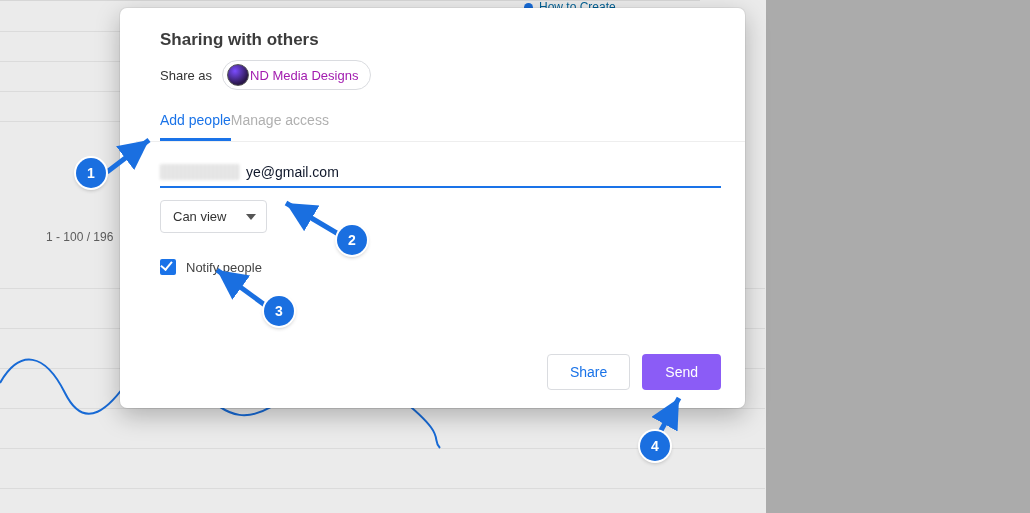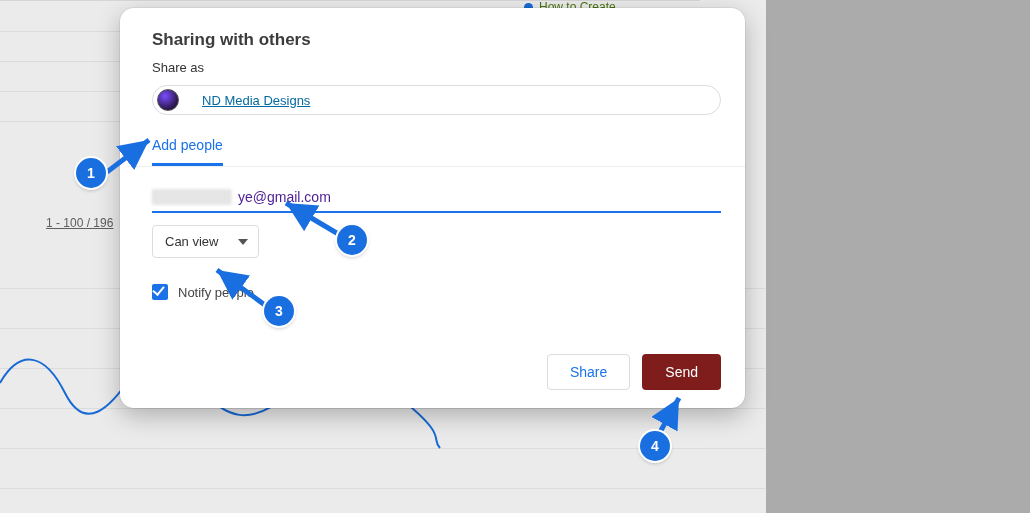--- a/index.html
+++ b/index.html
@@ -5,61 +5,61 @@
   * { box-sizing: border-box; margin: 0; padding: 0; }
   html, body { width: 1030px; height: 513px; overflow: hidden; font-family: Arial, Helvetica, sans-serif; }
   body { position: relative; background: #fff; }
 
   
   .bg { position: absolute; inset: 0; background: #fff; }
   .grid-top { position: absolute; top: 0; left: 0; width: 700px; height: 150px; border-top: 1px solid #e9e9e9; }
   .grid-top .hline { position: absolute; left: 0; right: 0; border-top: 1px solid #eee; }
   .grid-top .h1 { top: 30px; } .grid-top .h2 { top: 60px; } .grid-top .h3 { top: 90px; } .grid-top .h4 { top: 120px; }
 
-  .legend-dot { position: absolute; top: 0px; left: 524px; display: flex; align-items: center; gap: 6px; color: #4d7c0f; font-size: 12px; }
+  .legend-dot { position: absolute; top: 0px; left: 524px; display: flex; align-items: center; gap: 6px; color: #0369a1; font-size: 12px; }
   .legend-dot .dot { width: 9px; height: 9px; border-radius: 50%; background: #1a73e8; }
 
-  .pagination { position: absolute; top: 216px; left: 46px; font-size: 12px; color: #666; text-decoration: underline; }
+  .pagination { position: absolute; top: 230px; left: 46px; font-size: 12px; color: #666; }
 
   .grid-bot { position: absolute; top: 288px; left: 0; width: 765px; height: 225px; }
   .grid-bot .hline { position: absolute; left: 0; right: 0; border-top: 1px solid #eee; }
   .grid-bot .h0 { top: 0; } .grid-bot .h1 { top: 40px; } .grid-bot .h2 { top: 80px; } .grid-bot .h3 { top: 120px; } .grid-bot .h4 { top: 160px; } .grid-bot .h5 { top: 200px; }
   .chart-line { position: absolute; top: 288px; left: 0; width: 765px; height: 225px; }
 
   .side-shade { position: absolute; top: 0; right: 0; width: 264px; height: 513px; background: #999; opacity: 0.82; }
 
   
   .backdrop { position: absolute; left: 0; top: 0; width: 766px; height: 513px; background: rgba(0,0,0,0.08); }
-  .dialog { position: absolute; left: 120px; top: 8px; width: 625px; height: 400px; background: #fff; border-radius: 14px; box-shadow: 0 8px 24px rgba(0,0,0,0.25), 0 0 0 1px rgba(0,0,0,0.05); padding: 22px 0 0 8px; }
+  .dialog { position: absolute; left: 120px; top: 8px; width: 625px; height: 400px; background: #fff; border-radius: 7px; box-shadow: 0 8px 24px rgba(0,0,0,0.25), 0 0 0 1px rgba(0,0,0,0.05); padding: 22px 0 0 16px; }
   .dialog-head { padding: 0 24px; }
   .dlg-title { font-size: 17px; color: #3c3c3c; font-weight: 600; margin-bottom: 10px; }
-  .share-as { display: flex; gap: 10px; font-size: 13px; color: #333; flex-direction: column; }
-  .share-chip { display: inline-flex; align-items: center; gap: 23px; border: 1px solid #dadce0; border-radius: 16px; padding: 3px 12px 3px 4px; color: #0369a1; text-decoration: underline; }
+  .share-as { display: flex; align-items: center; gap: 10px; font-size: 13px; color: #333; }
+  .share-chip { display: inline-flex; align-items: center; gap: 1px; border: 1px solid #dadce0; border-radius: 16px; padding: 3px 12px 3px 4px; color: #a21caf; }
   .share-chip .avatar { width: 22px; height: 22px; border-radius: 50%; background: radial-gradient(circle at 35% 30%, #7b4cff 0%, #2a174a 70%); border: 1px solid #555; }
 
   .tabs { display: flex; margin-top: 22px; border-bottom: 1px solid #eee; padding: 0 24px; }
   .tab { padding: 0 0 10px 0; font-size: 14px; color: #b0b0b0; cursor: pointer; border-bottom: 3px solid transparent; }
   .tab.active { color: #1a73e8; border-bottom-color: #1a73e8; font-weight: 500; }
 
   .body { padding: 22px 24px 0 24px; }
   .email-line { display: flex; align-items: center; gap: 6px; border-bottom: 2px solid #1a73e8; padding-bottom: 6px; }
   .blur-box { width: 80px; height: 16px; background: repeating-linear-gradient(90deg, #ddd 0 2px, #eee 2px 4px); filter: blur(1.5px); border-radius: 2px; }
-  .email-input { flex: 1; border: none; outline: none; font-size: 14px; color: #4c1d95; background: transparent; }
+  .email-input { flex: 1; border: none; outline: none; font-size: 14px; color: #0f172a; background: transparent; }
 
   .perm-select { margin-top: 12px; display: inline-flex; align-items: center; gap: 20px; border: 1px solid #dadce0; border-radius: 4px; padding: 8px 10px 8px 12px; font-size: 13px; color: #333; cursor: pointer; }
   .perm-select .caret { width: 0; height: 0; border-left: 5px solid transparent; border-right: 5px solid transparent; border-top: 6px solid #555; }
 
   .notify { margin-top: 26px; display: flex; align-items: center; gap: 10px; font-size: 13px; color: #444; }
   .cb { width: 16px; height: 16px; border-radius: 2px; background: #1a73e8; position: relative; cursor: pointer; }
   .cb::after { content: ""; position: absolute; left: 3px; top: 0px; width: 5px; height: 9px; border: solid #fff; border-width: 0 2px 2px 0; transform: rotate(40deg); }
 
   .actions { position: absolute; right: 24px; bottom: 18px; display: flex; gap: 12px; }
   .btn { font-size: 14px; padding: 9px 22px; border-radius: 4px; cursor: pointer; border: 1px solid transparent; }
   .btn-cancel { background: #fff; color: #1a73e8; border-color: #dadce0; }
-  .btn-send { background: #7f1d1d; color: #fff; font-weight: 500; text-align: center; }
+  .btn-send { background: #8b5cf6; color: #fff; font-weight: 500; text-align: center; }
 
   
   .badge { position: absolute; width: 30px; height: 30px; border-radius: 50%; background: #1a6fe0; color: #fff; font-size: 14px; font-weight: 600; display: flex; align-items: center; justify-content: center; box-shadow: 0 0 0 2px #fff, 0 2px 4px rgba(0,0,0,0.3); z-index: 50; }
   .arrow { position: absolute; z-index: 49; }
   .arrow svg { overflow: visible; }
 </style>
 </head>
 <body>
 
 <div class="bg">
@@ -96,20 +96,21 @@
     <div class="share-as">
       <span>Share as</span>
       <span class="share-chip">
         <span class="avatar"></span>
         <span>ND Media Designs</span>
       </span>
     </div>
   </div>
   <div class="tabs">
     <div class="tab active">Add people</div>
+    <div class="tab">Manage access</div>
   </div>
   <div class="body">
     <div class="email-line">
       <span class="blur-box"></span>
       <input class="email-input" value="ye@gmail.com" style="">
     </div>
     <div class="perm-select">
       <span>Can view</span>
       <span class="caret"></span>
     </div>

